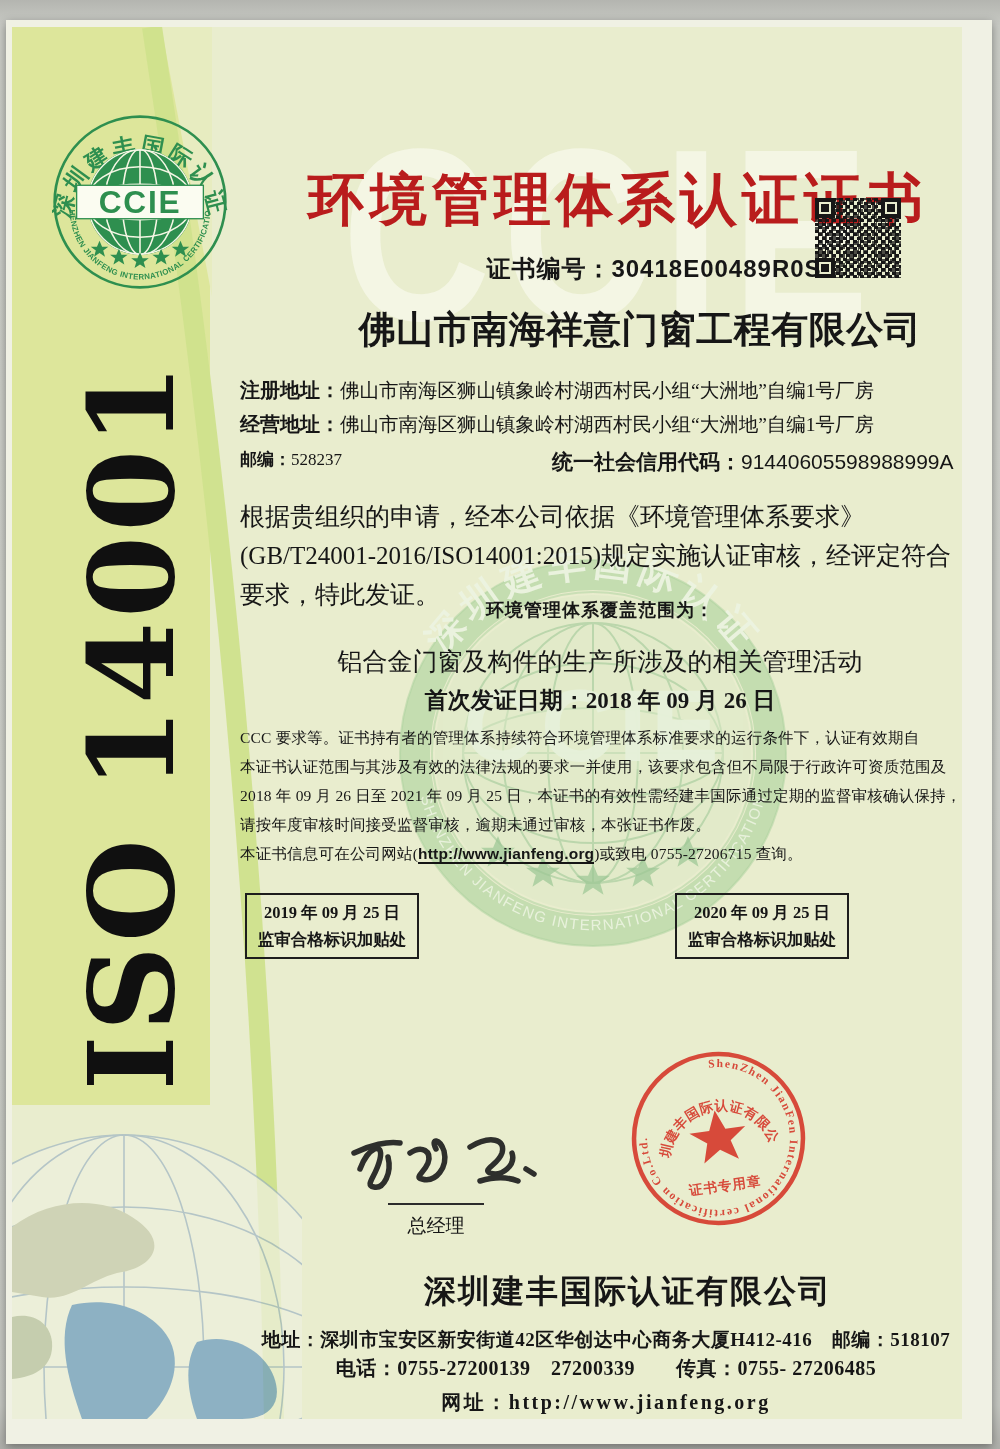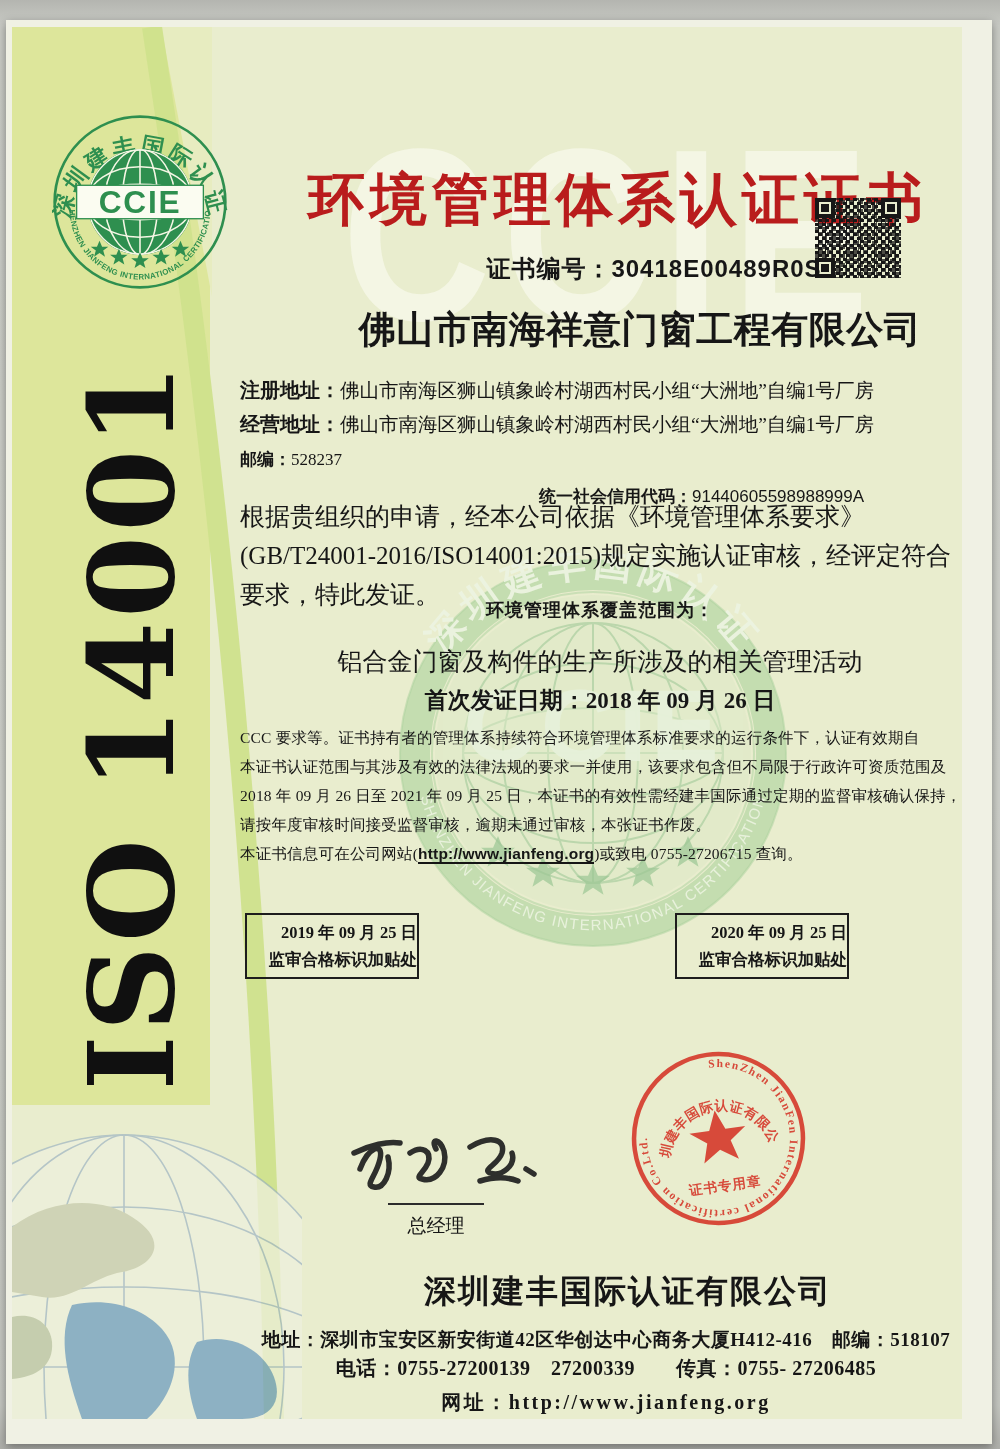--- a/index.html
+++ b/index.html
@@ -28,21 +28,21 @@
   .company{top:278px;font-size:37px;font-weight:bold;letter-spacing:0.5px;padding-left:44px;}
   .row{left:228px;font-size:20px;}
   .lab{font-weight:bold;}
   .slab{font-family:"Liberation Sans",sans-serif;font-weight:bold;}
   .para{left:228px;width:730px;font-size:25px;line-height:39px;}
   .scopehead{top:571px;font-size:18px;font-weight:bold;letter-spacing:1px;padding-left:4px;}
   .scopetxt{top:618px;font-size:25px;padding-left:4px;}
   .firstissue{top:658px;font-size:23px;font-weight:bold;padding-left:4px;}
   .terms{left:228px;width:730px;top:696px;font-size:15.5px;line-height:29px;letter-spacing:.2px;}
   .url{font-family:"Liberation Sans",sans-serif;font-weight:bold;border-bottom:2px solid #151515;}
-  .stickbox{top:886px;width:170px;height:62px;border:2px solid #1d1d1d;text-align:right;
+  .stickbox{top:866px;width:170px;height:62px;border:2px solid #1d1d1d;text-align:center;
             font-size:16.5px;font-weight:bold;}
   .stickbox .d{margin-top:7px;}
   .stickbox .l{margin-top:5px;}
   .sigline{left:376px;top:1176px;width:96px;border-top:2px solid #2c2c2c;height:0;}
   .sigtitle{left:356px;top:1186px;width:136px;text-align:center;font-size:19px;}
   .issuer{top:1243px;font-size:32px;font-weight:bold;letter-spacing:2px;padding-left:32px;}
   .addrline{top:1294px;font-size:19px;font-weight:bold;letter-spacing:.5px;padding-left:10px;margin-top:6px;}
   .telline{top:1328px;font-size:20px;font-weight:bold;letter-spacing:.5px;padding-left:10px;}
   .webline{top:1362px;font-size:20px;font-weight:bold;letter-spacing:2.5px;padding-left:10px;}
   
@@ -188,21 +188,21 @@
 
         <div class="abs row" style="top:350px;">
           <span class="lab">注册地址：</span><span style="font-size:19.5px">佛山市南海区狮山镇象岭村湖西村民小组“大洲地”自编1号厂房</span>
         </div>
         <div class="abs row" style="top:384px;">
           <span class="lab">经营地址：</span><span style="font-size:19.5px">佛山市南海区狮山镇象岭村湖西村民小组“大洲地”自编1号厂房</span>
         </div>
         <div class="abs row" style="top:421px;font-size:17px;">
           <span class="slab">邮编：</span><span>528237</span>
         </div>
-        <div class="abs" style="left:527px;top:421px;font-size:17px;margin-top:37px;">
+        <div class="abs" style="left:540px;top:421px;font-size:21px;">
           <span class="slab">统一社会信用代码：</span><span style="font-family:'Liberation Sans',sans-serif">91440605598988999A</span>
         </div>
 
         <div class="abs para" style="top:470px;">
           <div>根据贵组织的申请，经本公司依据《环境管理体系要求》</div>
           <div>(GB/T24001-2016/ISO14001:2015)规定实施认证审核，经评定符合</div>
           <div>要求，特此发证。</div>
         </div>
 
         <div class="abs ctr scopehead">环境管理体系覆盖范围为：</div>

